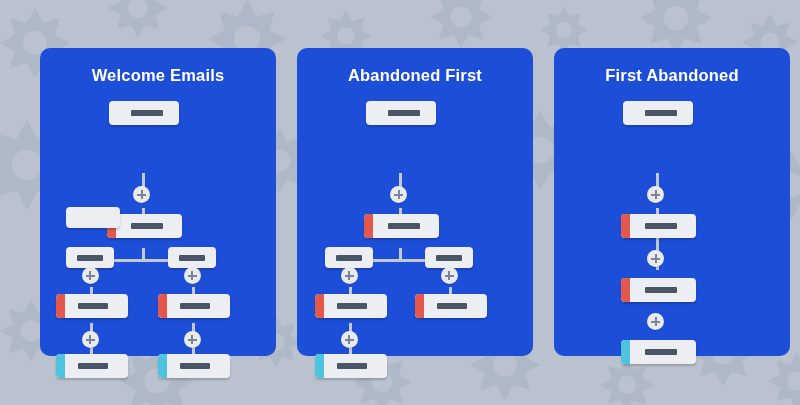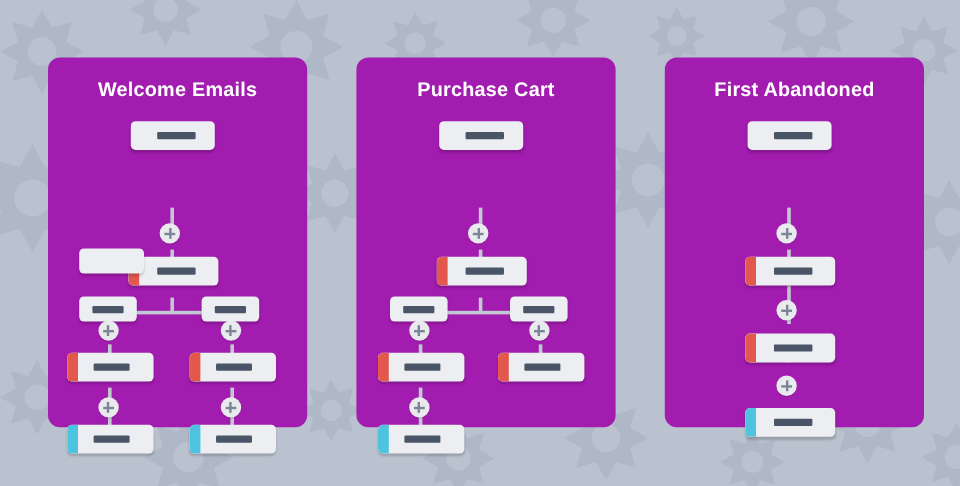--- a/index.html
+++ b/index.html
@@ -29,23 +29,23 @@
     opacity: 0.85;
     line-height: 1;
     user-select: none;
     pointer-events: none;
   }
 
   
   .panel {
     position: absolute;
     top: 48px;
-    width: 216px;
+    width: 236px;
     height: 308px;
-    background: #a21caf;
+    background: #1d4ed8;
     border-radius: 10px;
   }
   #panel-0 { left: 40px; }
   #panel-1 { left: 297px; }
   #panel-2 { left: 554px; }
 
   .panel-title {
     position: absolute;
     top: 18px;
     left: 0;
@@ -275,21 +275,21 @@
       <div class="tab" style="background:#4ec3e0;"></div>
       <div class="bar" style="left:22px; width:30px;"></div>
     </div>
     <div class="node" style="left:118px; top:306px; width:72px;">
       <div class="tab" style="background:#4ec3e0;"></div>
       <div class="bar" style="left:22px; width:30px;"></div>
     </div>
   </div>
 
   <div class="panel" id="panel-1">
-    <div class="panel-title">Purchase Cart</div>
+    <div class="panel-title">Abandoned First</div>
 
     <div class="line v" style="left:101.5px; top:125px; height:22px;"></div>
     <div class="line v" style="left:101.5px; top:160px; height:18px;"></div>
     <div class="line v" style="left:101.5px; top:200px; height:12px;"></div>
     <div class="line h" style="left:52px; top:211px; width:103px;"></div>
     <div class="line v" style="left:52px; top:211px; height:9px;"></div>
     <div class="line v" style="left:152px; top:211px; height:9px;"></div>
     <div class="line v" style="left:52px; top:239px; height:10px;"></div>
     <div class="line v" style="left:152px; top:239px; height:10px;"></div>
     <div class="line v" style="left:52px; top:275px; height:12px;"></div>

